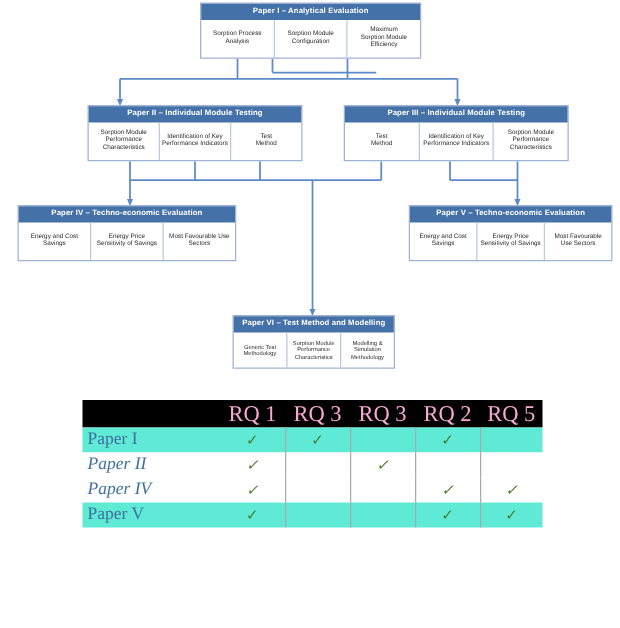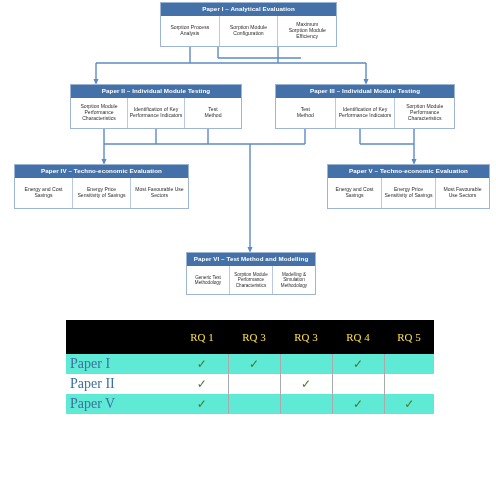--- a/index.html
+++ b/index.html
@@ -108,31 +108,31 @@
     width: 368px;
     border-collapse: collapse;
     table-layout: fixed;
   }
   #rq-table th, #rq-table td {
     padding: 0;
     margin: 0;
   }
   #rq-table thead th {
     background: #000000;
-    color: #fde047;
+    color: #f9a8d4;
     font-family: "Liberation Serif", serif;
-    font-size: 11px;
-    height: 34px;
+    font-size: 18px;
+    height: 22px;
     text-align: center;
     vertical-align: middle;
     font-weight: normal;
   }
   #rq-table thead th.corner { background: #000000; }
   #rq-table tbody tr.odd  td { background: #5eead4; }
-  #rq-table tbody tr.even td { background: #ffffff; }
+  #rq-table tbody tr.even td { background: #ffffff; font-style: italic; }
   #rq-table tbody td {
     height: 20px;
     vertical-align: middle;
     border-right: 1px solid #aaaaaa;
   }
   #rq-table tbody td.paper-label {
     font-family: "Liberation Serif", serif;
     font-size: 14px;
     color: #3f6f9f;
     padding-left: 4px;
@@ -254,41 +254,49 @@
     <col style="width:52px">
     <col style="width:52px">
     <col style="width:50px">
   </colgroup>
   <thead>
     <tr>
       <th class="corner"></th>
       <th>RQ 1</th>
       <th>RQ 3</th>
       <th>RQ 3</th>
-      <th>RQ 4</th>
+      <th>RQ 2</th>
       <th>RQ 5</th>
     </tr>
   </thead>
   <tbody id="rq-body">
       <tr class="odd">
         <td class="paper-label">Paper I</td>
         <td class="mark"><span class="tick">✓</span></td>
         <td class="mark"><span class="tick">✓</span></td>
         <td class="mark"><span class="tick hidden">✓</span></td>
         <td class="mark"><span class="tick">✓</span></td>
         <td class="mark last"><span class="tick hidden">✓</span></td>
       </tr>
       <tr class="even">
         <td class="paper-label">Paper II</td>
         <td class="mark"><span class="tick">✓</span></td>
         <td class="mark"><span class="tick hidden">✓</span></td>
         <td class="mark"><span class="tick">✓</span></td>
         <td class="mark"><span class="tick hidden">✓</span></td>
         <td class="mark last"><span class="tick hidden">✓</span></td>
       </tr>
+      <tr class="even">
+        <td class="paper-label">Paper IV</td>
+        <td class="mark"><span class="tick">✓</span></td>
+        <td class="mark"><span class="tick hidden">✓</span></td>
+        <td class="mark"><span class="tick hidden">✓</span></td>
+        <td class="mark"><span class="tick">✓</span></td>
+        <td class="mark last"><span class="tick">✓</span></td>
+      </tr>
       <tr class="odd">
         <td class="paper-label">Paper V</td>
         <td class="mark"><span class="tick">✓</span></td>
         <td class="mark"><span class="tick hidden">✓</span></td>
         <td class="mark"><span class="tick hidden">✓</span></td>
         <td class="mark"><span class="tick">✓</span></td>
         <td class="mark last"><span class="tick">✓</span></td>
       </tr>
     </tbody>
 </table>

